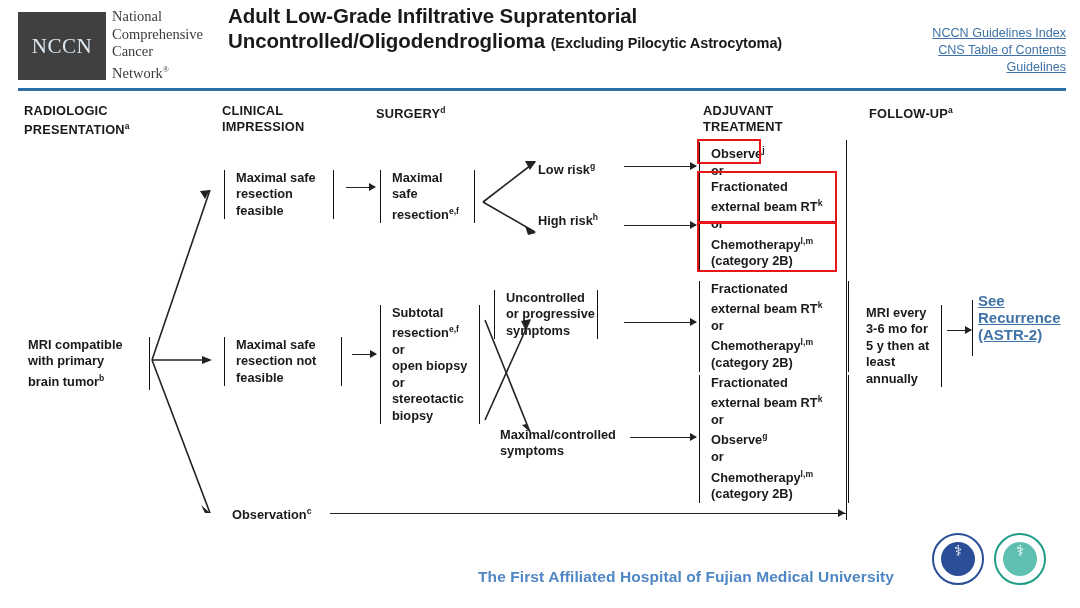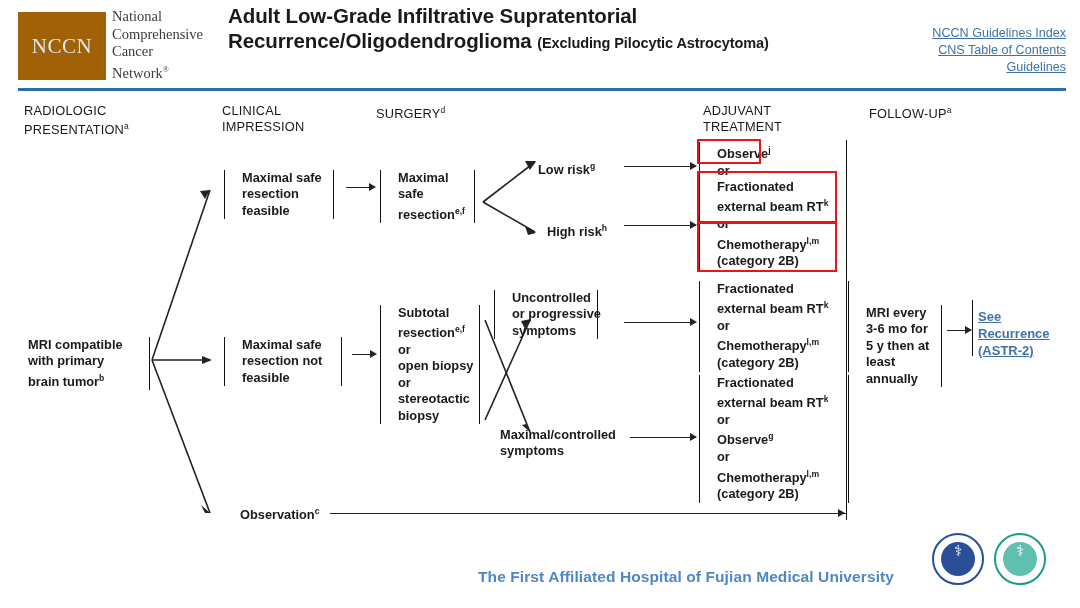--- a/index.html
+++ b/index.html
@@ -10,21 +10,21 @@
     color: #1a1a1a;
     position: relative;
     overflow: hidden;
   }
 
   
   #header { position: absolute; left: 0; top: 0; width: 1080px; height: 92px; }
   #nccn-logo {
     position: absolute; left: 18px; top: 12px;
     width: 88px; height: 68px;
-    background: #a16207;
+    background: #404040;
     display: flex; align-items: center; justify-content: center;
   }
   #nccn-logo span {
     font-family: "Liberation Serif", serif;
     font-size: 21px; letter-spacing: 0.5px; color: #dce9f2;
   }
   #logo-words {
     position: absolute; left: 112px; top: 8px;
     font-family: "Liberation Serif", serif;
     font-size: 14.5px; line-height: 17.5px; color: #3c3c3c;
@@ -47,33 +47,33 @@
     text-decoration: underline; cursor: pointer;
   }
 
   #header-rule {
     position: absolute; left: 18px; top: 88px;
     width: 1048px; height: 3px; background: #2b6ea8;
   }
 
   
   .col-head {
-    position: absolute; font-size: 12.8px; font-weight: normal;
+    position: absolute; font-size: 12.8px; font-weight: bold;
     line-height: 15.5px; letter-spacing: 0.2px; text-transform: uppercase;
   }
   .col-head sup { font-size: 8.5px; text-transform: none; }
 
   
   .node {
     position: absolute;
     font-size: 12.8px; line-height: 16.4px; font-weight: bold;
     white-space: nowrap;
   }
   .node sup { font-size: 8.6px; font-weight: bold; }
-  .bar-l { border-left: 1.6px solid #111; padding-left: 17px; }
+  .bar-l { border-left: 1.6px solid #111; padding-left: 11px; }
   .bar-r { border-right: 1.6px solid #111; padding-right: 6px; }
   .plain { font-size: 12.8px; font-weight: bold; line-height: 16.4px; position: absolute; white-space: nowrap; }
   .plain sup { font-size: 8.6px; }
 
   
   .hline { position: absolute; height: 0; border-top: 1.5px solid #222; }
   .vline { position: absolute; width: 0; border-left: 1.6px solid #111; }
   .arrow-head {
     position: absolute; width: 0; height: 0;
     border-left: 7px solid #222;
@@ -82,22 +82,22 @@
   }
 
   
   .redbox {
     position: absolute; border: 2.6px solid #e8161a;
     pointer-events: none;
   }
 
   
   #recurrence-link {
-    position: absolute; left: 978px; top: 308px;
-    font-size: 13px; font-weight: bold; line-height: 17px;
+    position: absolute; left: 978px; top: 292px;
+    font-size: 15px; font-weight: bold; line-height: 17px;
     color: #3f73a8; text-decoration: underline; cursor: pointer;
     white-space: nowrap;
   }
 
   
   #footer-text {
     position: absolute; left: 478px; top: 568px;
     font-size: 15.5px; font-weight: bold; color: #4f87c4;
     letter-spacing: 0.1px;
   }
@@ -126,21 +126,21 @@
 
   <div id="logo-words">
     <div>National</div>
     <div>Comprehensive</div>
     <div>Cancer</div>
     <div><span>Network</span><sup>®</sup></div>
   </div>
 
   <div id="title-block">
     <div class="t-line">Adult Low-Grade Infiltrative Supratentorial</div>
-    <div class="t-line"><span>Recurrence/Oligodendroglioma</span> <span class="paren">(Excluding Pilocytic Astrocytoma)</span></div>
+    <div class="t-line"><span>Uncontrolled/Oligodendroglioma</span> <span class="paren">(Excluding Pilocytic Astrocytoma)</span></div>
   </div>
 
   <div id="header-links">
     <a>NCCN Guidelines Index</a>
     <a>CNS Table of Contents</a>
     <a>Guidelines</a>
   </div>
 
   <div id="header-rule"></div>
 </div>
@@ -221,21 +221,21 @@
 <svg style="position:absolute; left:482px; top:300px; width:60px; height:150px;">
   <line x1="3" y1="120" x2="48" y2="20" stroke="#222" stroke-width="1.6"></line>
   <line x1="3" y1="20" x2="48" y2="132" stroke="#222" stroke-width="1.6"></line>
   <polygon points="49,19 39,21 43,29" fill="#222"></polygon>
   <polygon points="49,133 40,125 44,124" fill="#222"></polygon>
 </svg>
 
 <div class="plain" style="left:538px; top:158px;text-align:right;">
   <span>Low risk</span><sup>g</sup>
 </div>
-<div class="plain" style="left:538px; top:220px;margin-left:9px;">
+<div class="plain" style="left:538px; top:209px;">
   <span>High risk</span><sup>h</sup>
 </div>
 
 <div class="hline" style="left:624px; top:166px; width:72px;"></div>
 <div class="arrow-head" style="left:690px; top:162px;"></div>
 <div class="hline" style="left:624px; top:225px; width:72px;"></div>
 <div class="arrow-head" style="left:690px; top:221px;"></div>
 
 <div class="node bar-l bar-r" style="left:494px; top:290px; width:104px;">
   <div>Uncontrolled</div>
@@ -297,21 +297,21 @@
 <div class="hline" style="left:947px; top:330px; width:24px;"></div>
 <div class="arrow-head" style="left:965px; top:326px;"></div>
 <div class="vline" style="left:972px; top:300px; height:56px; border-left:1.6px solid #111;"></div>
 
 <a id="recurrence-link">
   <div>See</div>
   <div>Recurrence</div>
   <div>(ASTR-2)</div>
 </a>
 
-<div class="plain" style="left:232px; top:503px;margin-left:8px;">
+<div class="plain" style="left:232px; top:503px;">
   <span>Observation</span><sup>c</sup>
 </div>
 <div class="hline" style="left:330px; top:513px; width:516px;"></div>
 <div class="arrow-head" style="left:838px; top:509px;"></div>
 
 <div id="footer-text">The First Affiliated Hospital of Fujian Medical University</div>
 
 <div class="seal" id="seal-a">
   <div class="inner"></div>
   <div class="glyph">⚕</div>

